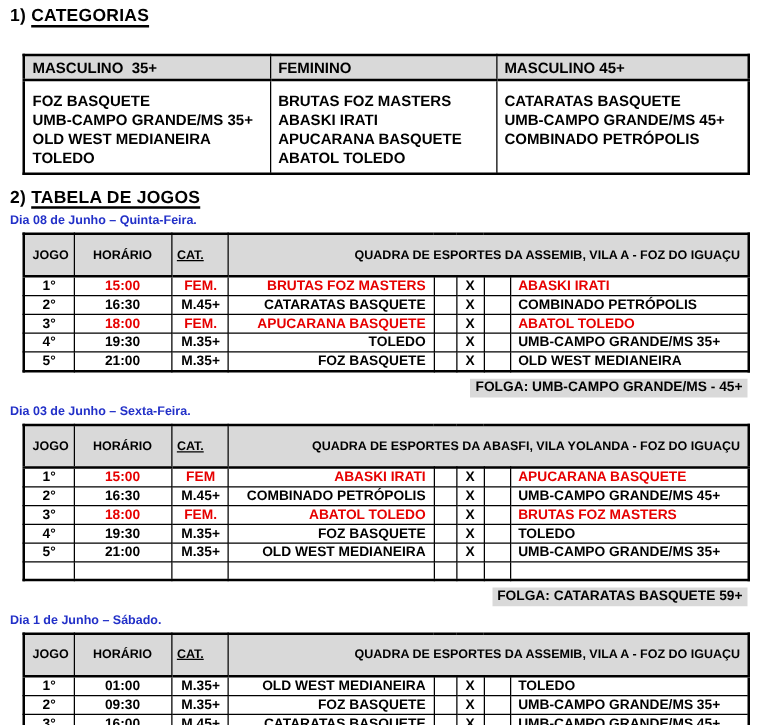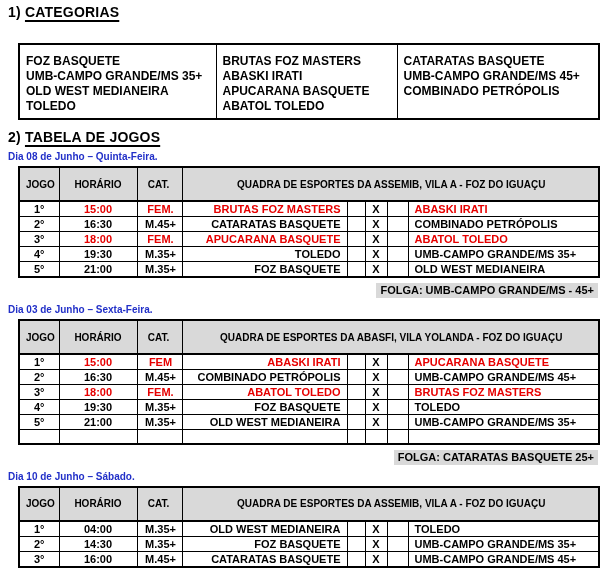--- a/index.html
+++ b/index.html
@@ -35,22 +35,22 @@
   
   .day-heading { color: #2230c8; font-size: 10px; margin: 6px 0 4px 0; }
 
   
   .game-table { width: 580px; }
   .game-table thead td {
     background: #d9d9d9; font-size: 10px; height: 34px;
     border-bottom: 2px solid #000; padding: 6px;
   }
   .game-table thead .h-jogo, .game-table thead .h-hora { text-align: center; }
-  .game-table thead .h-cat { text-align: center; padding-left: 4px; }
-  .game-table thead .h-venue { text-align: center; padding-left: 8px; }
+  .game-table thead .h-cat { text-align: left; padding-left: 4px; text-decoration: underline; }
+  .game-table thead .h-venue { text-align: right; padding-left: 8px; }
   .game-table tbody td {
     font-size: 11px; height: 14px; line-height: 12px;
     padding: 1px 2px; overflow: hidden; white-space: nowrap;
   }
   .c-jogo { text-align: center; }
   .c-hora { text-align: center; }
   .c-cat  { text-align: center; padding-left: 4px !important; }
   .c-home { text-align: right; padding-right: 6px !important; }
   .c-x    { text-align: center; }
   .c-away { text-align: left; padding-left: 6px !important; }
@@ -69,20 +69,25 @@
 
 <div class="section-heading"><span>1)</span> <span class="sec-title">CATEGORIAS</span></div>
 
 <table class="cat-table">
   <colgroup>
       <col style="width:197px">
       <col style="width:181px">
       <col style="width:202px">
     </colgroup>
   <tbody>
+      <tr>
+    <th>MASCULINO  35+</th>
+    <th>FEMININO</th>
+    <th>MASCULINO 45+</th>
+  </tr>
   <tr>
     <td>
       <div>FOZ BASQUETE</div>
       <div>UMB-CAMPO GRANDE/MS 35+</div>
       <div>OLD WEST MEDIANEIRA</div>
       <div>TOLEDO</div>
     </td>
     <td>
       <div>BRUTAS FOZ MASTERS</div>
       <div>ABASKI IRATI</div>
@@ -251,23 +256,23 @@
       <td class="c-hora"></td>
       <td class="c-cat"></td>
       <td class="c-home"></td>
       <td class="c-gap"></td>
       <td class="c-x"></td>
       <td class="c-gap"></td>
       <td class="c-away"></td>
     </tr>
   </tbody>
 </table>
-<div class="folga-line"><span class="folga-label">FOLGA: CATARATAS BASQUETE 25+</span></div>
-
-<div class="day-heading">Dia 10 de Junho – Sábado.</div>
+<div class="folga-line"><span class="folga-label">FOLGA: CATARATAS BASQUETE 59+</span></div>
+
+<div class="day-heading">Dia 1 de Junho – Sábado.</div>
 <table class="game-table">
   <colgroup>
       <col style="width:40px">
       <col style="width:78px">
       <col style="width:45px">
       <col style="width:165px">
       <col style="width:18px">
       <col style="width:22px">
       <col style="width:21px">
       <col style="width:191px">
@@ -276,31 +281,31 @@
     <tr>
       <td class="h-jogo">JOGO</td>
       <td class="h-hora">HORÁRIO</td>
       <td class="h-cat">CAT.</td>
       <td class="h-venue" colspan="5">QUADRA DE ESPORTES DA ASSEMIB, VILA A - FOZ DO IGUAÇU</td>
     </tr>
   </thead>
   <tbody>
     <tr>
       <td class="c-jogo">1°</td>
-      <td class="c-hora">04:00</td>
+      <td class="c-hora">01:00</td>
       <td class="c-cat">M.35+</td>
       <td class="c-home">OLD WEST MEDIANEIRA</td>
       <td class="c-gap"></td>
       <td class="c-x">X</td>
       <td class="c-gap"></td>
       <td class="c-away">TOLEDO</td>
     </tr>
     <tr>
       <td class="c-jogo">2°</td>
-      <td class="c-hora">14:30</td>
+      <td class="c-hora">09:30</td>
       <td class="c-cat">M.35+</td>
       <td class="c-home">FOZ BASQUETE</td>
       <td class="c-gap"></td>
       <td class="c-x">X</td>
       <td class="c-gap"></td>
       <td class="c-away">UMB-CAMPO GRANDE/MS 35+</td>
     </tr>
     <tr>
       <td class="c-jogo">3°</td>
       <td class="c-hora">16:00</td>

